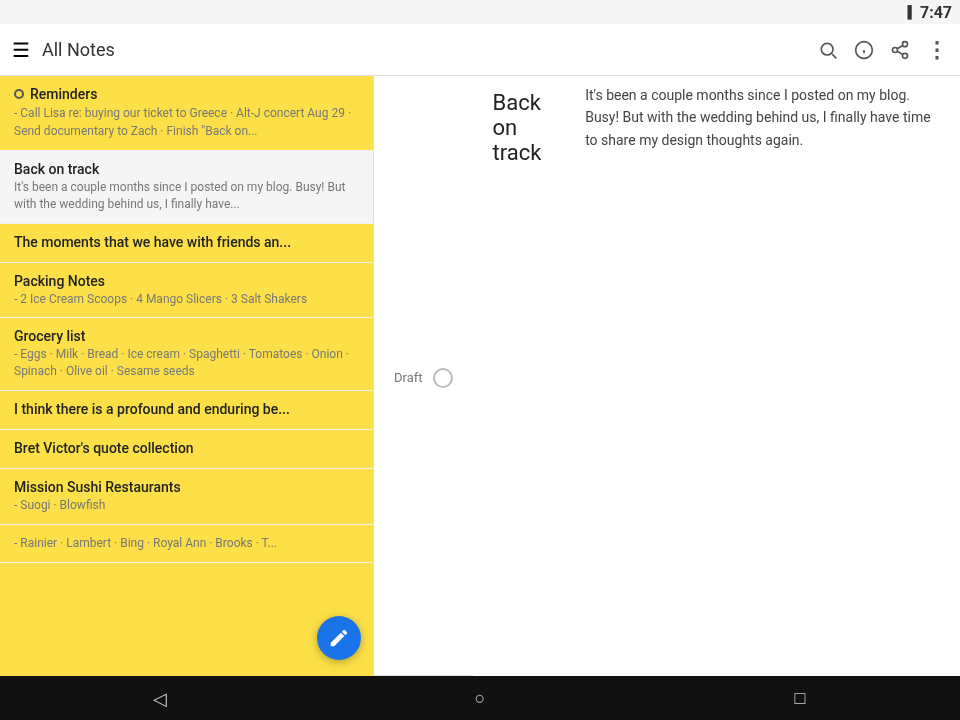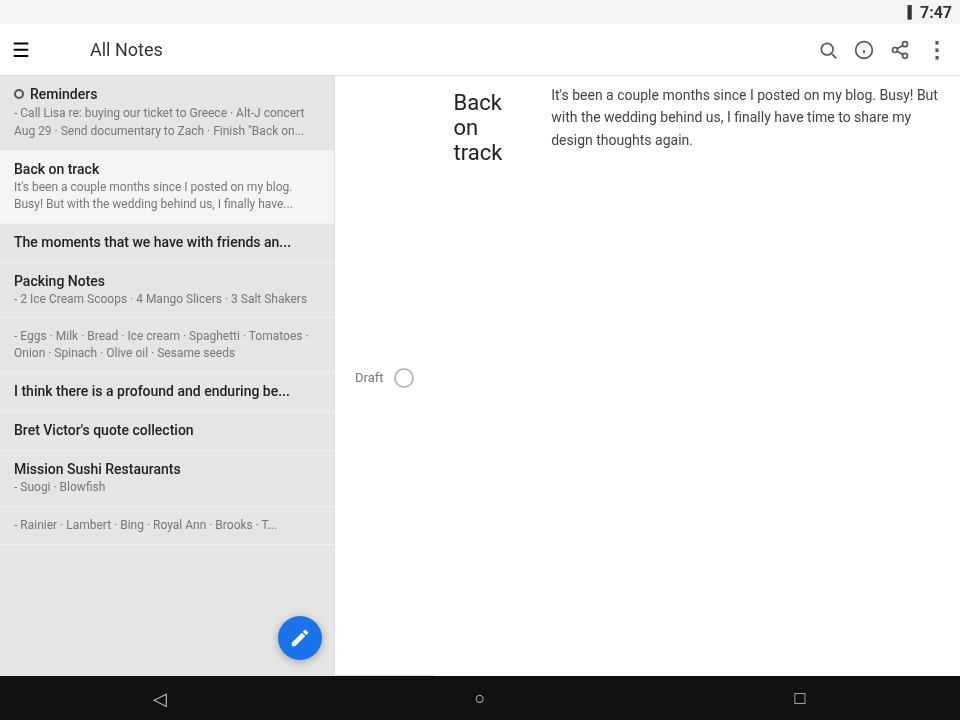--- a/index.html
+++ b/index.html
@@ -47,21 +47,20 @@
       align-items: center;
       padding: 0 12px;
       border-bottom: 1px solid #e0e0e0;
       gap: 12px;
     }
     .toolbar-title {
       flex: 1;
       font-size: 18px;
       color: #333;
       font-weight: 400;
-      margin-left: 48px;
     }
     .toolbar-icons {
       display: flex;
       align-items: center;
       gap: 16px;
       color: #555;
     }
     .toolbar-icon {
       font-size: 20px;
       cursor: pointer;
@@ -71,24 +70,24 @@
 
     
     .content-area {
       flex: 1;
       display: flex;
       overflow: hidden;
     }
 
     
     .notes-list {
-      width: 335px;
+      width: 374px;
       border-right: 1px solid #e0e0e0;
       overflow-y: auto;
-      background: #e5e5e5;
+      background: #fde047;
       position: relative;
     }
 
     .note-item {
       padding: 10px 14px;
       border-bottom: 1px solid #f0f0f0;
       cursor: pointer;
     }
     .note-item.active {
       background: #f5f5f5;
@@ -269,20 +268,21 @@
       <div class="note-item">
         <div class="note-item-title">The moments that we have with friends an...</div>
       </div>
 
       <div class="note-item">
         <div class="note-item-title">Packing Notes</div>
         <div class="note-item-preview">- 2 Ice Cream Scoops · 4 Mango Slicers · 3 Salt Shakers</div>
       </div>
 
       <div class="note-item">
+        <div class="note-item-title">Grocery list</div>
         <div class="note-item-preview">- Eggs · Milk · Bread · Ice cream · Spaghetti · Tomatoes · Onion · Spinach · Olive oil · Sesame seeds</div>
       </div>
 
       <div class="note-item">
         <div class="note-item-title">I think there is a profound and enduring be...</div>
       </div>
 
       <div class="note-item">
         <div class="note-item-title">Bret Victor's quote collection</div>
       </div>

